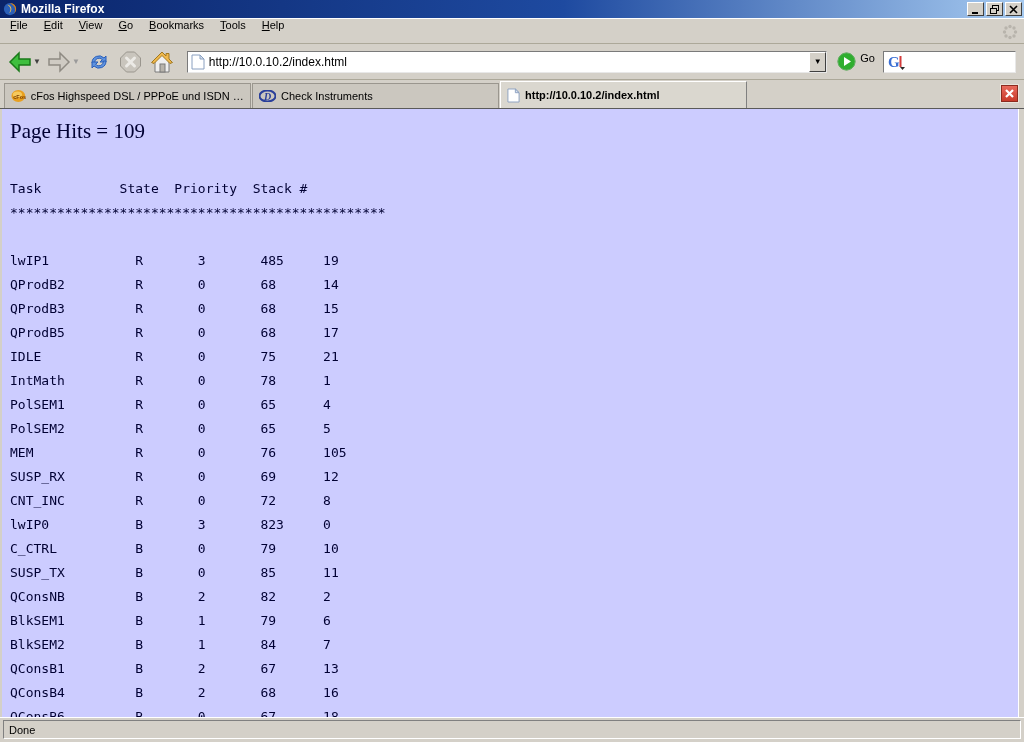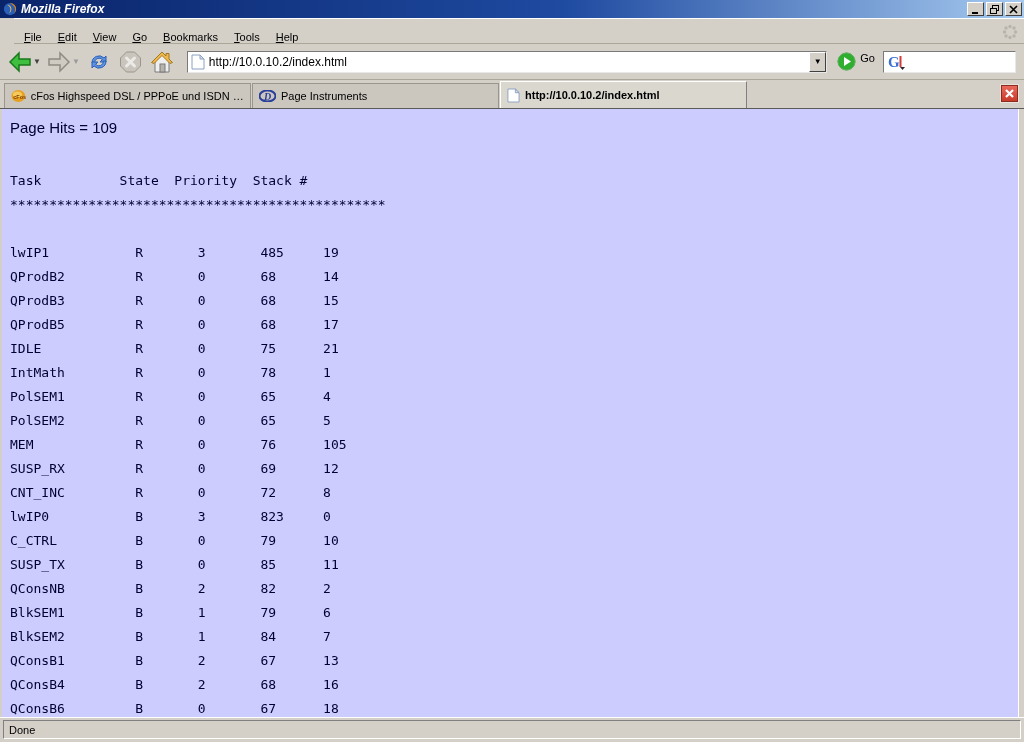--- a/index.html
+++ b/index.html
@@ -1,28 +1,28 @@
 <!DOCTYPE html>
 <html><head>
 <meta charset="utf-8">
 <style>
   * { margin:0; padding:0; box-sizing:border-box; }
   html,body { width:1024px; height:742px; overflow:hidden; }
   body { font-family:"Liberation Sans", sans-serif; background:#d4d0c8; font-size:11px; color:#000; }
   .window { width:1024px; height:742px; display:flex; flex-direction:column; }
 
   
-  .titlebar { height:18px; background:linear-gradient(to right,#0a246a,#1e4aa0 55%,#a6caf0); display:flex; align-items:center; padding:0 2px 0 3px; flex:0 0 auto;font-style:italic; }
+  .titlebar { height:18px; background:linear-gradient(to right,#0a246a,#1e4aa0 55%,#a6caf0); display:flex; align-items:center; padding:0 2px 0 3px; flex:0 0 auto; }
   .titlebar .fx { width:14px; height:14px; margin-right:4px; }
   .title-text { color:#fff; font-weight:bold; font-size:12px; flex:1; letter-spacing:0; }
   .winbtn { width:17px; height:14px; background:#d4d0c8; border:1px solid; border-color:#fff #404040 #404040 #fff; margin-left:2px; display:flex; align-items:center; justify-content:center; }
   .winbtn svg { display:block; }
 
   
-  .menubar { height:26px; background:#d4d0c8; border-top:1px solid #fff; border-bottom:1px solid #aca899; display:flex; align-items:flex-end; padding-left:2px; flex:0 0 auto; position:relative;margin-left:14px; }
+  .menubar { height:26px; background:#d4d0c8; border-top:1px solid #fff; border-bottom:1px solid #aca899; display:flex; align-items:flex-start; padding-left:2px; flex:0 0 auto; position:relative; }
   .menu-item { padding:4px 8px; cursor:default; }
   .menu-item u { text-decoration:underline; }
   .throbber { position:absolute; right:6px; top:5px; width:16px; height:16px; }
 
   
   .navbar { height:36px; background:#d4d0c8; border-bottom:1px solid #aca899; display:flex; align-items:center; padding:0 6px; flex:0 0 auto; }
   .navbtn { display:flex; align-items:center; margin-right:2px; padding:2px; }
   .caret { font-size:8px; color:#404040; margin-left:1px; }
   .caret.dis { color:#9a9a9a; }
   .urlbar { flex:1; height:22px; background:#fff; border:1px solid; border-color:#7a7a7a #e8e8e8 #e8e8e8 #7a7a7a; display:flex; align-items:center; margin:0 6px 0 8px; padding-left:3px; }
@@ -40,21 +40,21 @@
   
   .tabstrip { height:29px; background:#d4d0c8; border-bottom:1px solid #5a5a5a; display:flex; align-items:flex-end; padding-left:4px; position:relative; flex:0 0 auto; }
   .tab { width:247px; height:25px; display:flex; align-items:center; padding:0 6px; border:1px solid #9a968e; border-bottom:none; background:#cbc7bf; margin-right:1px; overflow:hidden; }
   .tab.active { background:#dad7cf; border-color:#fff #808080 transparent #fff; height:27px; font-weight:bold; }
   .tab .lbl { margin-left:5px; white-space:nowrap; overflow:hidden; text-overflow:ellipsis; font-size:11px; }
   .tab-close { position:absolute; right:6px; top:5px; width:17px; height:17px; background:linear-gradient(#e8695c,#c93a2a); border:1px solid #8c2b20; box-shadow:0 0 0 1px #e8e4dc; display:flex; align-items:center; justify-content:center; }
 
   
   .content { flex:1; background:#ccccff; color:#000033; position:relative; border-left:2px solid #d4d0c8; overflow:hidden; }
   .content .frame-r { position:absolute; right:0; top:0; width:6px; height:100%; background:#d4d0c8; border-left:1px solid #fff; }
-  .page-hits { font-family:Liberation Sans, sans-serif; font-size:15px; margin:10px 0 0 8px; }
+  .page-hits { font-family:Liberation Serif, serif; font-size:21px; margin:10px 0 0 8px; }
   .task-pre { font-family:"DejaVu Sans Mono","Liberation Mono",monospace; font-size:13px; line-height:24px; margin:33px 0 0 8px; white-space:pre; }
 
   
   .statusbar { height:25px; background:#d4d0c8; border-top:1px solid #fff; padding:2px 3px 3px 3px; flex:0 0 auto; }
   .status-panel { height:100%; border:1px solid; border-color:#808080 #fff #fff #808080; display:flex; align-items:center; padding-left:5px; font-size:11px; }
 </style>
 </head>
 <body>
 
 <div class="window">
@@ -165,21 +165,21 @@
         <ellipse cx="7" cy="5.5" rx="5" ry="3.5" fill="#f6c95c"></ellipse>
         <text x="2.5" y="10" font-family="Liberation Sans, sans-serif" font-size="6" font-weight="bold" fill="#7a3c00">cFos</text>
       </svg>
       <span class="lbl">cFos Highspeed DSL / PPPoE und ISDN CAP...</span>
     </span>
     <span class="tab">
       <svg width="17" height="12" viewBox="0 0 17 12">
         <ellipse cx="8.5" cy="6" rx="8" ry="5.5" fill="none" stroke="#2a3f9a" stroke-width="2"></ellipse>
         <text x="5" y="9.5" font-family="Liberation Serif, serif" font-size="10" font-weight="bold" font-style="italic" fill="#2a3f9a">D</text>
       </svg>
-      <span class="lbl">Page Instruments</span>
+      <span class="lbl">Check Instruments</span>
     </span>
     <span class="tab active">
       <svg width="13" height="15" viewBox="0 0 14 16">
         <path d="M1 1 L9 1 L13 5 L13 15 L1 15 Z" fill="#fff" stroke="#8aa0c0"></path>
         <path d="M9 1 L9 5 L13 5 Z" fill="#d8e2f0" stroke="#8aa0c0"></path>
       </svg>
       <span class="lbl">http://10.0.10.2/index.html</span>
     </span>
     <span class="tab-close">
       <svg width="9" height="9" viewBox="0 0 9 9">

